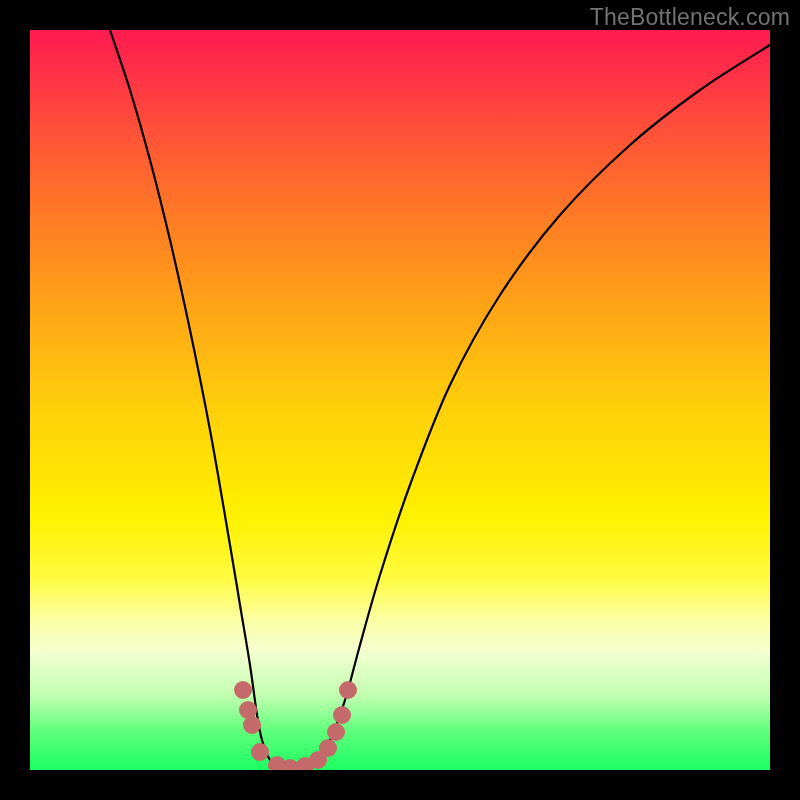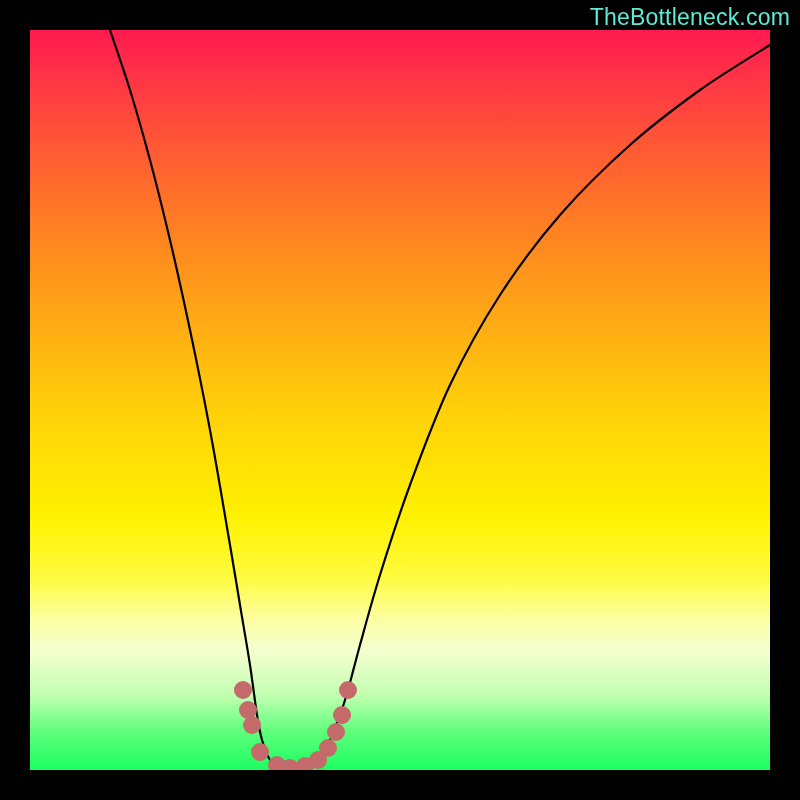--- a/index.html
+++ b/index.html
@@ -36,21 +36,21 @@
       #f4ffd0 84%,
       #c0ffb0 90%,
       #5cff7a 95%,
       #1bff62 100%
     );
   }
   .watermark {
     position: absolute;
     top: 4px;
     right: 10px;
-    color: #5eead4;
+    color: #737373;
     font-size: 23px;
     font-weight: 400;
     letter-spacing: 0.2px;
     user-select: none;
   }
   svg.curve {
     position: absolute;
     inset: 0;
   }
 </style>

